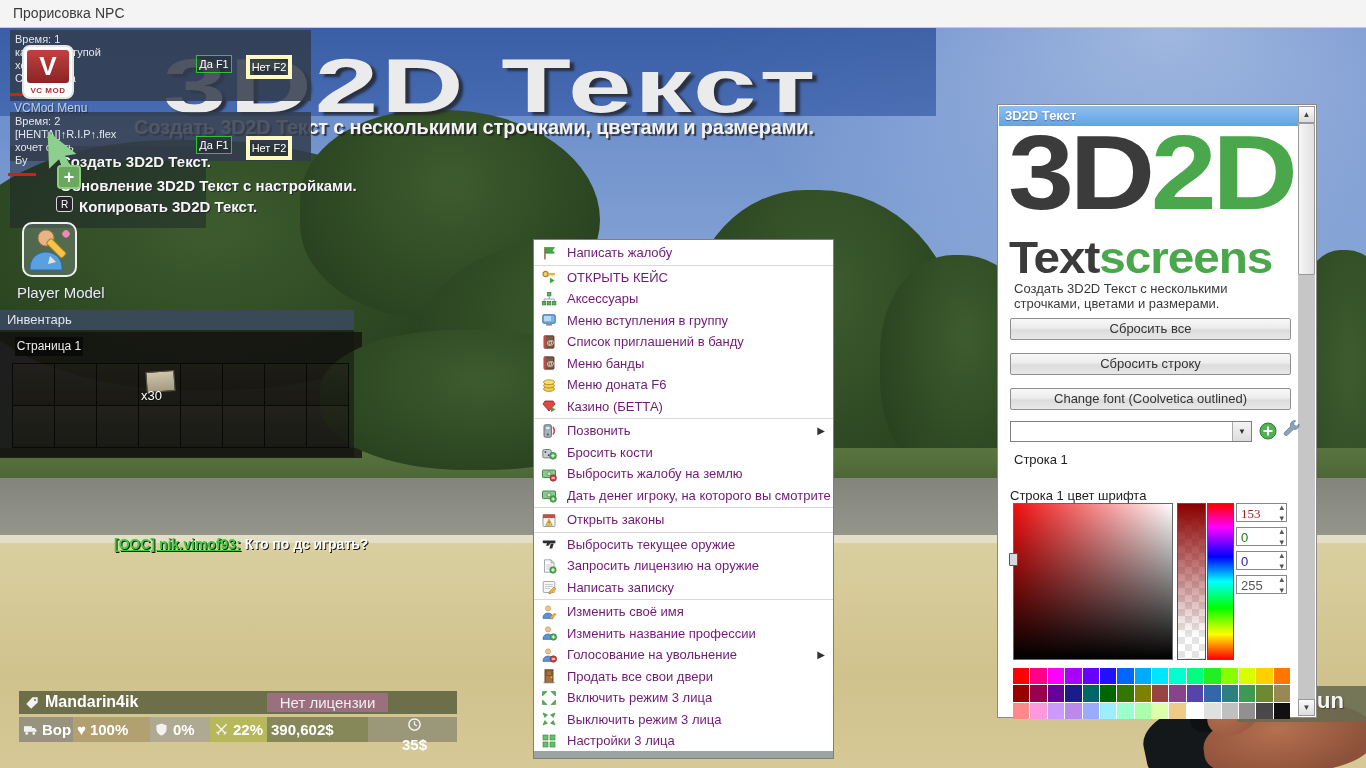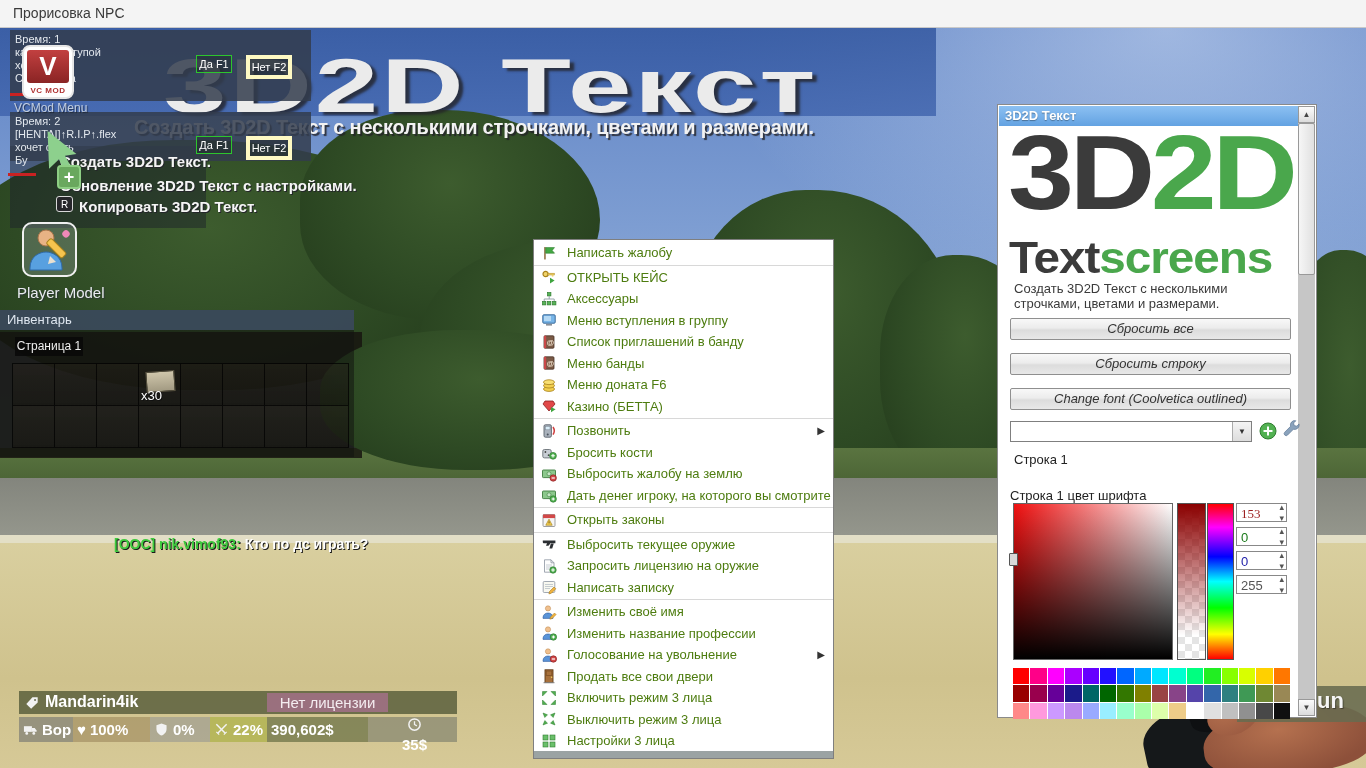--- a/index.html
+++ b/index.html
@@ -95,41 +95,41 @@
   .s4{width:57px;background:rgba(172,178,70,.72);}
   .s5{width:101px;background:rgba(113,118,74,.78);}
   .s6{width:89px;background:rgba(128,130,110,.68);flex-direction:column;}
   .heart{color:#fff;font-size:15px;line-height:15px;}
   
   #menu{left:533px;top:239px;width:301px;height:520px;background:#fff;border:1px solid #7f7f7f;z-index:20;box-sizing:border-box;}
   #menu-items{position:absolute;left:0;top:2px;width:100%;}
   .menu-row{height:21.5px;display:flex;align-items:center;}
   .mi{width:16px;height:16px;margin-left:7px;flex:none;}
   .mi svg{width:16px;height:16px;display:block;}
-  .ml{margin-left:10px;font-size:13px;color:#4d7c0f;white-space:nowrap;}
+  .ml{margin-left:10px;font-size:13px;color:#701a75;white-space:nowrap;}
   .marr{margin-left:auto;margin-right:8px;font-size:10px;color:#333;}
   .menu-sep{height:1px;background:#d8d8d8;margin:1px 0;}
   #menu-foot{position:absolute;left:0;bottom:0;width:100%;height:7px;background:#9ba3a3;}
   
   #panel{left:997px;top:104px;width:320px;height:614px;background:#fff;border:1px solid #8a8a8a;z-index:30;box-sizing:border-box;}
   #p-title{position:absolute;left:1px;top:1px;width:300px;height:20px;background:linear-gradient(180deg,#8cc0f2,#63a2e2);
            color:#fff;font-size:13px;font-weight:700;line-height:20px;padding-left:6px;box-sizing:border-box;text-shadow:0 1px 1px rgba(0,0,0,.35);}
   #p-scroll{position:absolute;right:1px;top:1px;width:17px;height:610px;background:#c6c6c6;}
   .sbtn{position:absolute;left:0;width:17px;height:17px;background:linear-gradient(180deg,#fbfbfb,#dcdcdc);border:1px solid #999;
         box-sizing:border-box;font-size:8px;color:#444;text-align:center;line-height:15px;}
   #sb-up{top:0;} #sb-dn{bottom:0;}
   #sb-thumb{position:absolute;left:0;top:17px;width:17px;height:152px;background:linear-gradient(90deg,#f6f6f6,#e0e0e0);border:1px solid #999;border-radius:2px;box-sizing:border-box;}
   #p-logo{position:absolute;left:10px;top:14px;font-size:106px;font-weight:800;letter-spacing:-4px;line-height:1;
           transform:scaleX(1.12);transform-origin:0 0;white-space:nowrap;}
   #p-logo2{position:absolute;left:11px;top:130px;font-size:45px;font-weight:800;letter-spacing:-1px;line-height:1;
            transform:scaleX(1.06);transform-origin:0 0;white-space:nowrap;}
   .lg-d{color:#3b3b3b;} .lg-g{color:#4aa74c;}
   #p-desc{position:absolute;left:16px;top:176px;width:278px;font-size:13px;color:#3a3a3a;line-height:15px;}
   .pbtn{position:absolute;left:12px;width:281px;height:22px;background:linear-gradient(180deg,#f8f8f8 0%,#ececec 45%,#dcdcdc 55%,#e8e8e8 100%);
-        border:1px solid #8f8f8f;border-radius:2px;font-size:13px;color:#333;text-align:center;line-height:20px;box-sizing:border-box;font-style:italic;}
+        border:1px solid #8f8f8f;border-radius:2px;font-size:13px;color:#333;text-align:center;line-height:20px;box-sizing:border-box;}
   #pb1{top:213px;} #pb2{top:248px;} #pb3{top:283px;}
   #p-combo{position:absolute;left:12px;top:316px;width:242px;height:21px;background:#fff;border:1px solid #7f7f7f;box-sizing:border-box;}
   #p-combo-arrow{position:absolute;right:0;top:0;width:18px;height:19px;background:linear-gradient(180deg,#f4f4f4,#ddd);border-left:1px solid #aaa;
                  font-size:8px;color:#333;text-align:center;line-height:19px;}
   #p-plus{position:absolute;left:261px;top:317px;width:18px;height:18px;}
   #p-wrench{position:absolute;left:283px;top:314px;width:22px;height:22px;}
   #p-row-label{position:absolute;left:16px;top:347px;font-size:13px;color:#222;}
   #p-color-label{position:absolute;left:12px;top:383px;font-size:13px;color:#222;}
   #p-sv{position:absolute;left:15px;top:398px;width:158px;height:155px;border:1px solid #666;
         background-image:linear-gradient(180deg,rgba(0,0,0,0) 0%,#000 100%),linear-gradient(90deg,#f01010 0%,#fff 100%);}
@@ -243,21 +243,21 @@
       <div class="inv-cell"></div>
       <div class="inv-cell"></div>
       <div class="inv-cell"></div>
       <div class="inv-cell"></div>
       <div class="inv-cell"></div>
       <div class="inv-cell"></div>
       <div class="inv-cell"></div>
       <div class="inv-cell"></div>
     </div>
 
-  <div class="chatline" id="chat1"><span style="color: rgb(62, 203, 62);">[OOC] nik.vimof93:</span><span style="color: rgb(255, 255, 255);"> Кто по дс играть?</span></div>
+  <div class="chatline" id="chat1"><span style="color: rgb(62, 203, 62); text-decoration: underline;">[OOC] nik.vimof93:</span><span style="color: rgb(255, 255, 255);"> Кто по дс играть?</span></div>
 
   <div class="abs" id="hud1">
     <svg id="hud-tag" viewBox="0 0 16 16">
       <path d="M8.5 1.5h6v6L7 14.5 1.5 9z" fill="#f2f2f2"></path>
         <circle cx="11.5" cy="4.5" r="1.2" fill="#70745c"></circle>
     </svg>
     <span id="hud-name">Mandarin4ik</span>
     <span id="hud-license">Нет лицензии</span>
   </div>
   <div class="abs" id="hud2">

